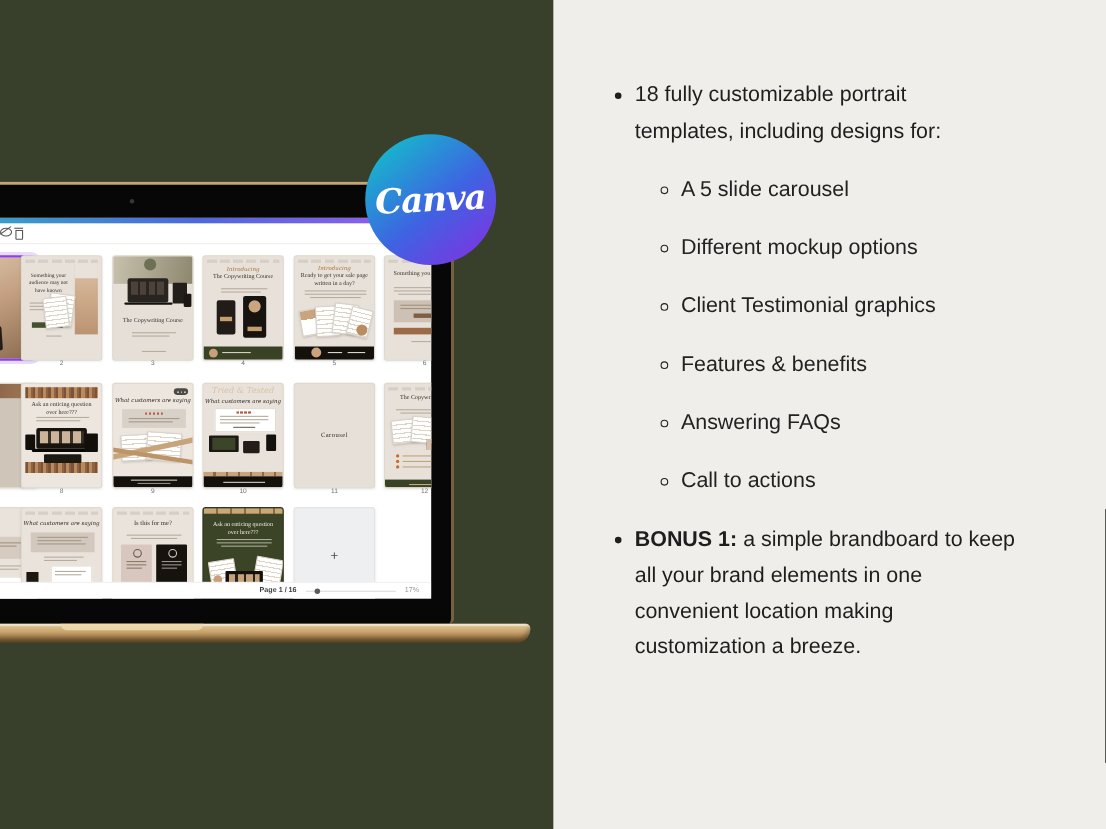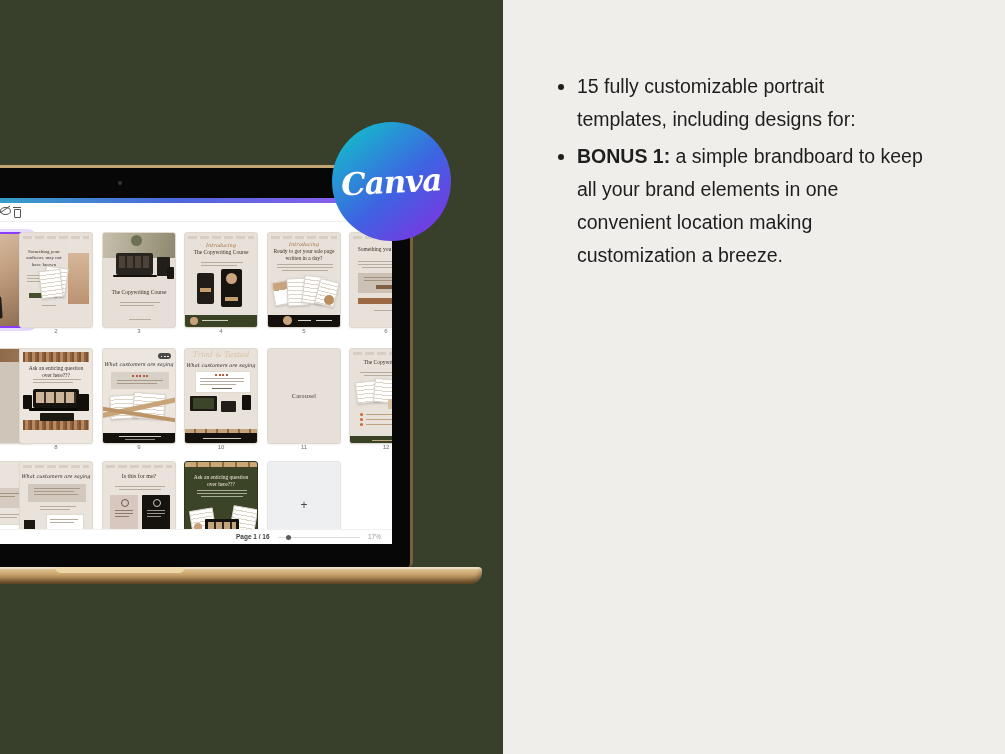--- a/index.html
+++ b/index.html
@@ -79,21 +79,29 @@
 </head>
 <body>
 
 <div class="stage">
 
   <div class="left-panel"></div>
   <div class="right-panel">
     <div class="panel-inner">
       <ul class="main">
         <li class="first">
-          <span>15 fully customizable portrait templates, including designs for:</span>
+          <span>18 fully customizable portrait templates, including designs for:</span>
+          <ul class="sub">
+            <li>A 5 slide carousel</li>
+            <li>Different mockup options</li>
+            <li>Client Testimonial graphics</li>
+            <li>Features &amp; benefits</li>
+            <li>Answering FAQs</li>
+            <li>Call to actions</li>
+          </ul>
         </li>
         <li class="bonus">
           <b>BONUS 1:</b><span> a simple brandboard to keep all your brand elements in one convenient location making customization a breeze.</span>
         </li>
       </ul>
     </div>
   </div>
 
   <div class="screen-outer">
     <div class="webcam"></div>

